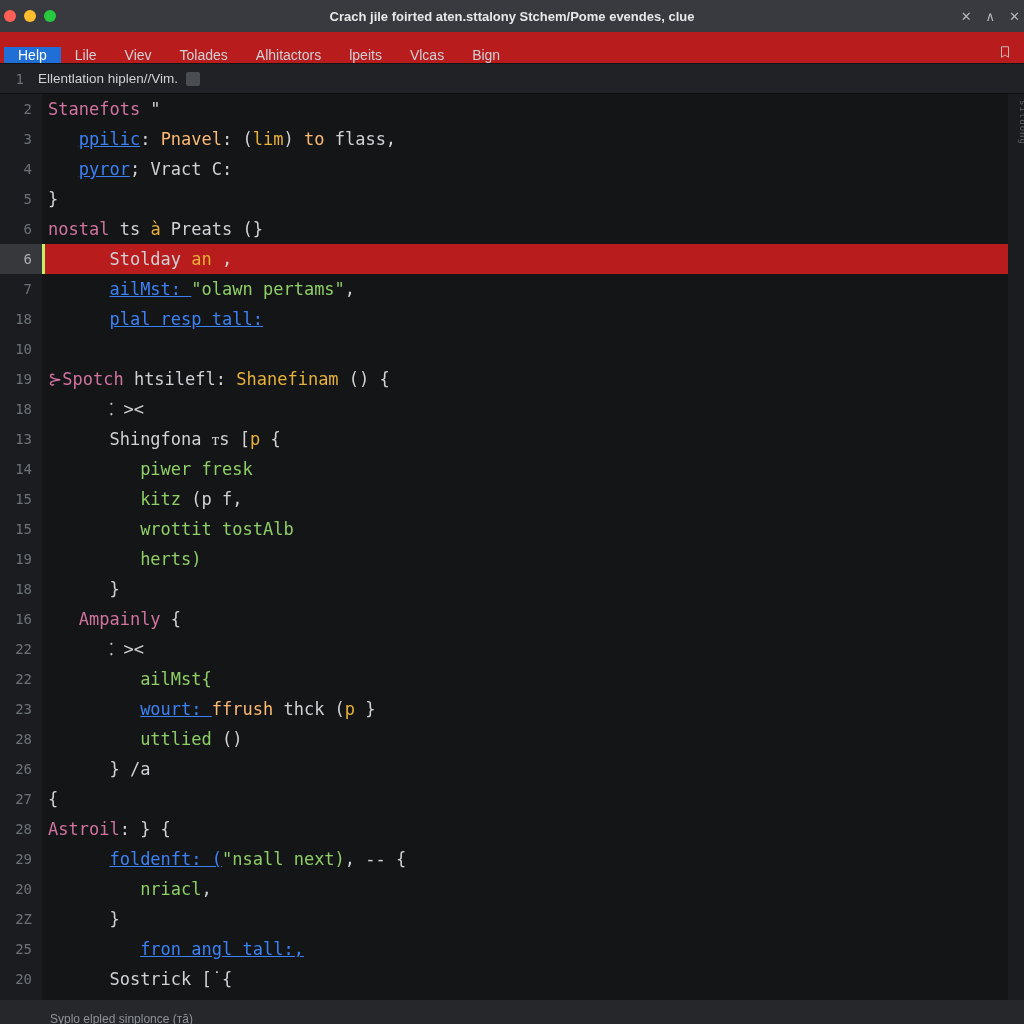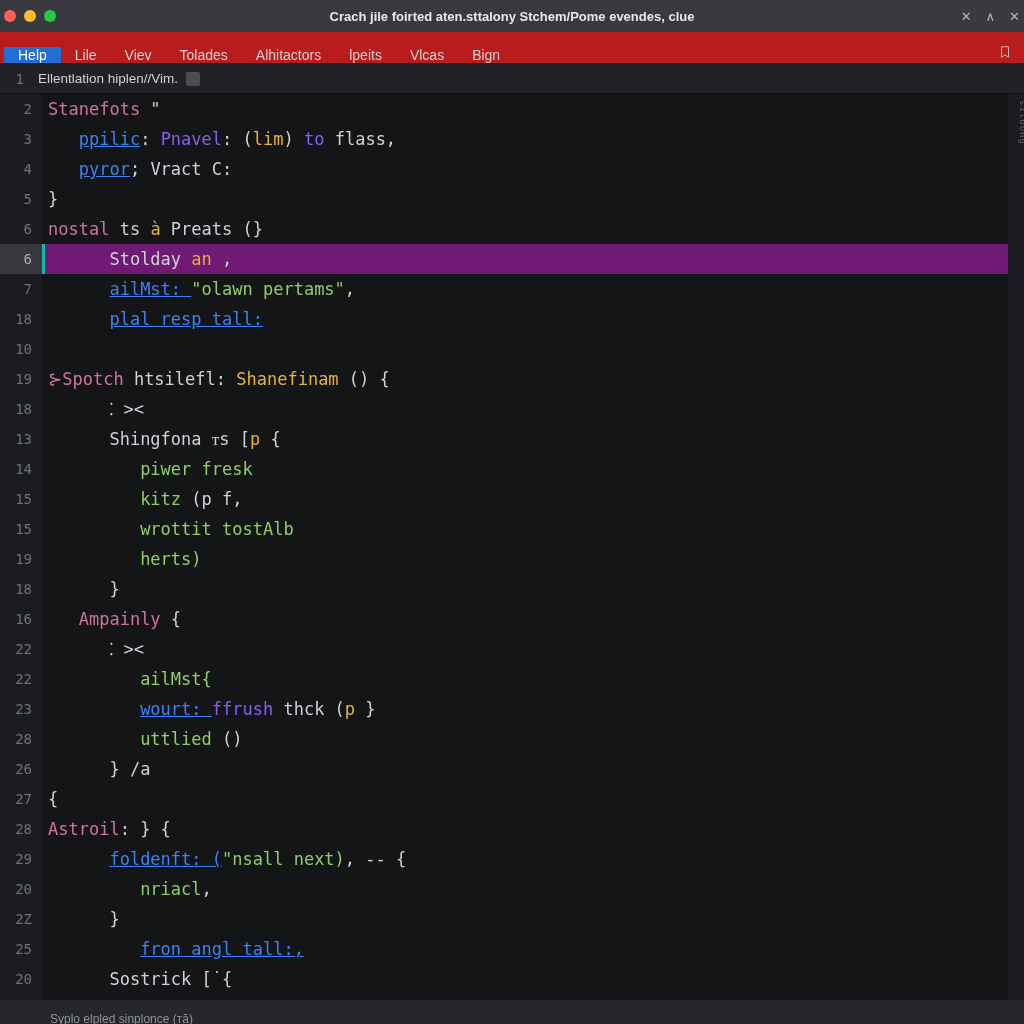--- a/index.html
+++ b/index.html
@@ -112,43 +112,43 @@
     background: #36383c;
     color: #a9adb3;
   }
   .code {
     flex: 1;
     padding-left: 6px;
     position: relative;
   }
   .codeline { height: 30px; white-space: pre; }
   .codeline.hl {
-    background: #701a75;
-    border-left: 3px solid #14b8a6;
+    background: #b91c1c;
+    border-left: 3px solid #bef264;
     margin-left: -6px;
     padding-left: 3px;
   }
 
   
   .right-rail {
     width: 16px;
     background: #1b1c1f;
   }
   .right-rail .vlabel {
     writing-mode: vertical-rl;
     font-size: 9px;
     color: #5f6368;
     padding-top: 6px;
     letter-spacing: 1px;
   }
 
   
   .c-keyword   { color: #d1739f; }   
   .c-type      { color: #e8b23a; text-align: center; }   
-  .c-func      { color: #8b5cf6; }
+  .c-func      { color: #fdba74; }
   .c-string    { color: #8fcf66; }
   .c-punc      { color: #cfd2d6; }
   .c-ident     { color: #cfd2d6; }
   .c-prop      { color: #3b82f6; text-decoration: underline; }
 
   
   .statusbar {
     height: 38px;
     background: #25272a;
     color: #8e9298;

